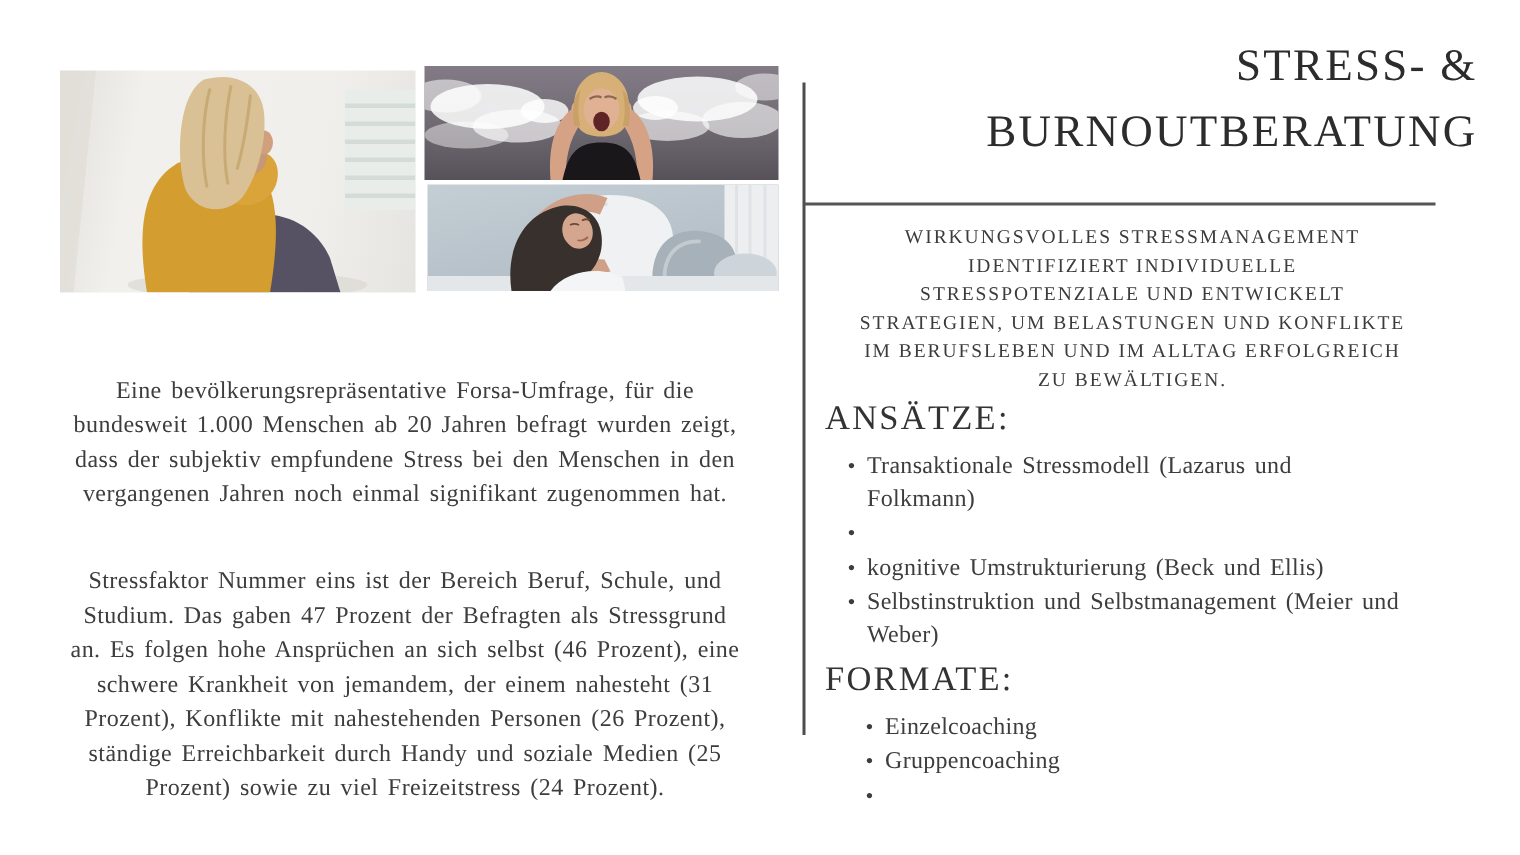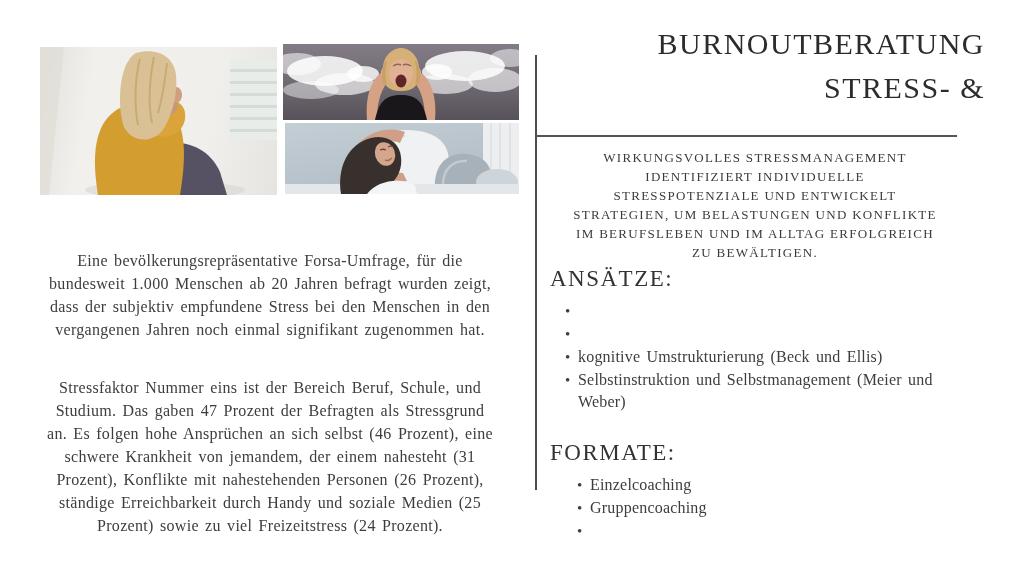--- a/index.html
+++ b/index.html
@@ -162,36 +162,38 @@
 Prozent), Konflikte mit nahestehenden Personen (26 Prozent),
 ständige Erreichbarkeit durch Handy und soziale Medien (25
 Prozent) sowie zu viel Freizeitstress (24 Prozent).</p>
   
 </div>
 
 <div class="abs v-divider"></div>
 <div class="abs h-divider"></div>
 
 <div class="abs title-block">
+  <div>STRESS- &amp;</div>
   <div>BURNOUTBERATUNG</div>
-  <div>STRESS- &amp;</div>
 </div>
 
 <div class="abs intro">WIRKUNGSVOLLES STRESSMANAGEMENT
 IDENTIFIZIERT INDIVIDUELLE
 STRESSPOTENZIALE UND ENTWICKELT
 STRATEGIEN, UM BELASTUNGEN UND KONFLIKTE
 IM BERUFSLEBEN UND IM ALLTAG ERFOLGREICH
 ZU BEWÄLTIGEN.</div>
 
 <div class="abs section" id="section-ansaetze">
   <h2>ANSÄTZE:</h2>
   <ul class="blist">
     <li>
       <span class="dot">•</span>
+      <span class="li-text">Transaktionale Stressmodell (Lazarus und
+Folkmann)</span>
     </li>
     <li>
       <span class="dot">•</span>
     </li>
     <li>
       <span class="dot">•</span>
       <span class="li-text">kognitive Umstrukturierung (Beck und Ellis)</span>
     </li>
     <li>
       <span class="dot">•</span>

